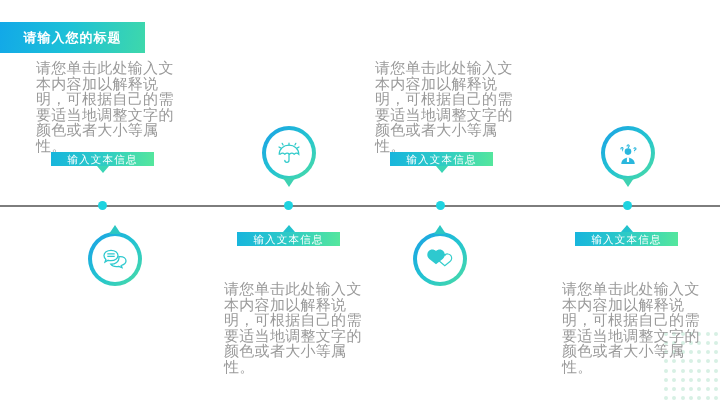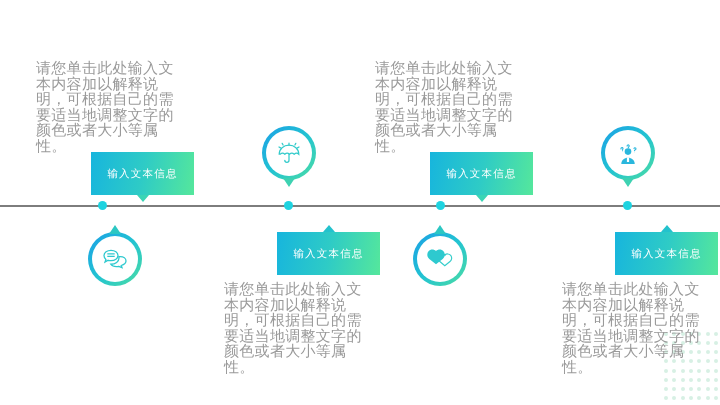--- a/index.html
+++ b/index.html
@@ -91,26 +91,25 @@
     font-size: 15px;
     line-height: 15.6px;
     letter-spacing: 0.3px;
     text-align: left;
   }
 
   
   .chip {
     position: absolute;
     width: 103px;
-    height: 43px;
+    height: 14px;
     background: linear-gradient(100deg, #17b5dd 0%, #2ecbc6 50%, #55e79c 100%);
     display: flex;
     align-items: center;
     justify-content: center;
-    margin-left: 40px;
   }
   .chip span {
     color: #ffffff;
     font-size: 10.5px;
     letter-spacing: 1.2px;
     line-height: 1;
   }
   .chip .tail {
     position: absolute;
     left: 50%;
@@ -228,20 +227,23 @@
       <i></i>
     <i></i>
       <i></i>
       <i></i>
       <i></i>
       <i></i>
       <i></i>
       <i></i>
   </div>
 
+  <div class="title-banner">
+    <span>请输入您的标题</span>
+  </div>
 
   <div class="timeline-axis"></div>
   <div class="timeline-dot" style="left:98px;"></div>
   <div class="timeline-dot" style="left:284px;"></div>
   <div class="timeline-dot" style="left:436px;"></div>
   <div class="timeline-dot" style="left:623px;"></div>
 
   <div class="body-text" style="left:36px; top:61px;">请您单击此处输入文本内容加以解释说明，可根据自己的需要适当地调整文字的颜色或者大小等属性。</div>
 
   <div class="chip tail-down" style="left:51px; top:152px;">

